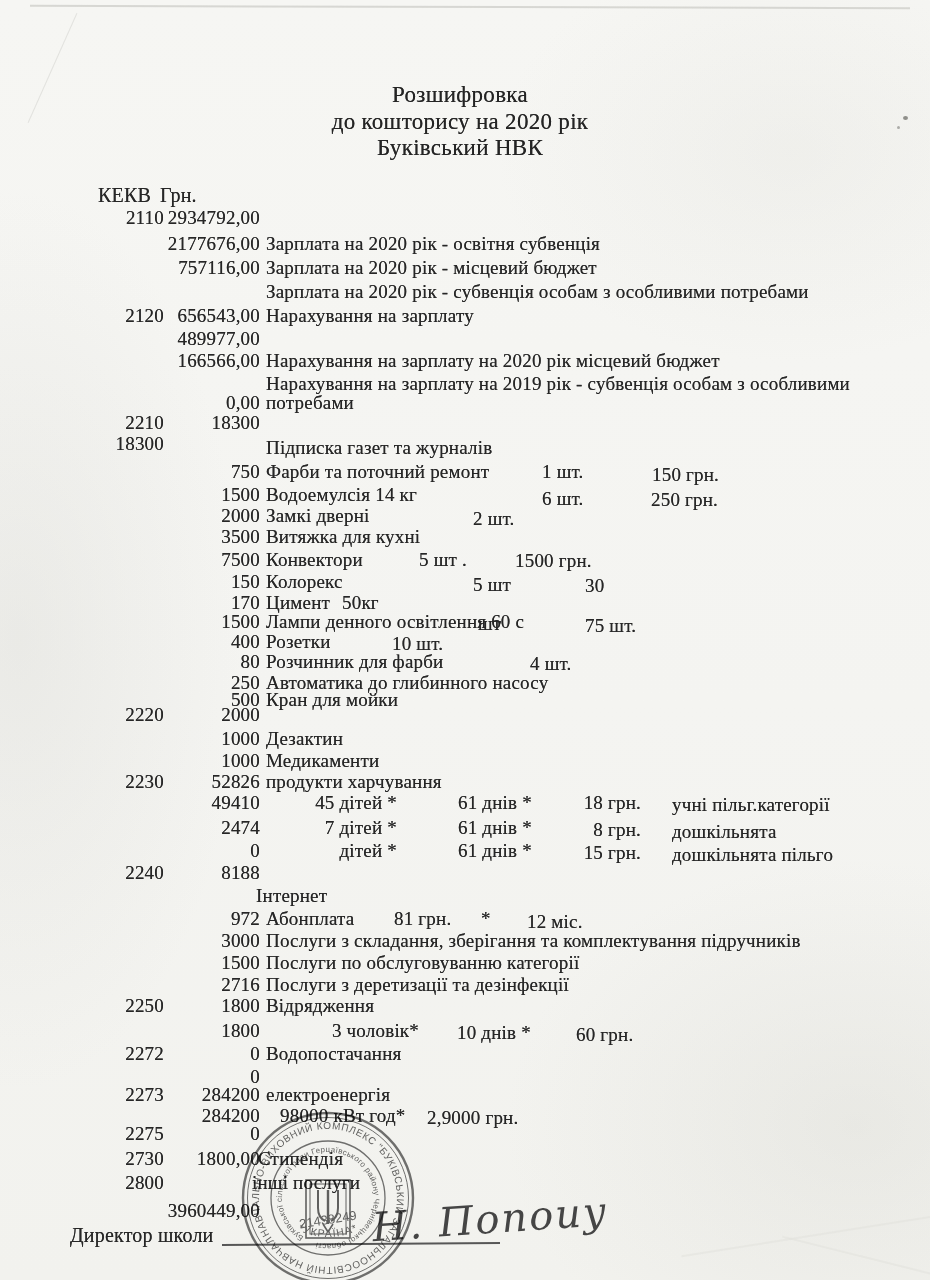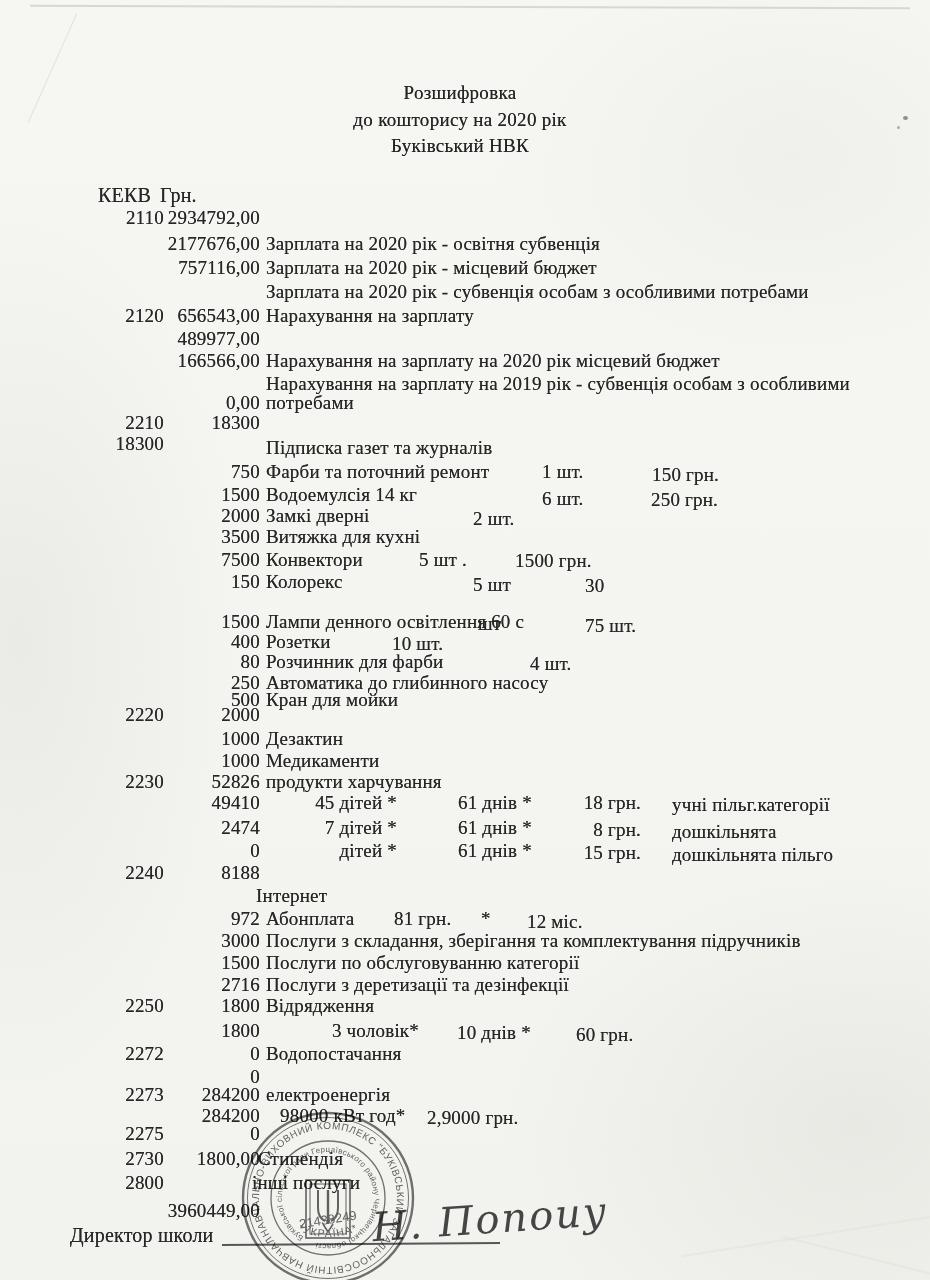--- a/index.html
+++ b/index.html
@@ -14,21 +14,21 @@
   .txt{position:absolute;color:#262626;font-size:19px;white-space:nowrap;
        text-shadow:0 0 .5px rgba(40,40,40,.75);letter-spacing:.2px;line-height:1.1;}
   .row{position:absolute;left:0;top:0;width:930px;height:22px;}
   .row span{position:absolute;color:#262626;font-size:19px;white-space:nowrap;
        text-shadow:0 0 .5px rgba(40,40,40,.75);letter-spacing:.2px;}
   .code{left:92px;width:72px;text-align:right;}
   .amt{left:140px;width:120px;text-align:right;}
   .lbl{left:266px;}
   .ra{text-align:right;}
   .title{position:absolute;left:160px;width:600px;text-align:center;color:#242424;
-         font-size:19px;text-shadow:0 0 .5px rgba(40,40,40,.8);letter-spacing:.3px;}
+         font-size:23px;text-shadow:0 0 .5px rgba(40,40,40,.8);letter-spacing:.3px;}
   .edge{position:absolute;background:#bdbdb8;}
   .speck{position:absolute;background:#8f8f8a;border-radius:50%;}
   #sig-line{position:absolute;left:222px;top:1243px;width:278px;height:2px;background:#3c3c3c;
             transform:rotate(-.4deg);opacity:.85;}
   #signature{position:absolute;left:372px;top:1196px;font-size:40px;font-style:italic;
              color:#333;transform:rotate(-4deg);font-family:"DejaVu Serif",serif;
              letter-spacing:2px;opacity:.9;}
   #stamp{position:absolute;left:228px;top:1098px;width:200px;height:200px;
          mix-blend-mode:multiply;opacity:.85;}
   .crease{position:absolute;background:#e2e2dc;opacity:.55;}
@@ -121,20 +121,25 @@
     <span class="amt">7500</span>
     <span class="lbl">Конвектори</span>
     <span style="left:419px">5 шт .</span>
     <span style="left:515px;top:1px">1500 грн.</span>
   </div>
   <div class="row" style="top:571px">
     <span class="amt">150</span>
     <span class="lbl">Колорекс</span>
     <span style="left:473px;top:3px">5 шт</span>
     <span style="left:585px;top:4px">30</span>
+  </div>
+  <div class="row" style="top:592px">
+    <span class="amt">170</span>
+    <span class="lbl">Цимент</span>
+    <span style="left:342px">50кг</span>
   </div>
   <div class="row" style="top:611px">
     <span class="amt">1500</span>
     <span class="lbl">Лампи денного освітлення 60 с</span>
     <span style="left:478px;top:2px">шт</span>
     <span style="left:585px;top:4px">75 шт.</span>
   </div>
   <div class="row" style="top:631px">
     <span class="amt">400</span>
     <span class="lbl">Розетки</span>

